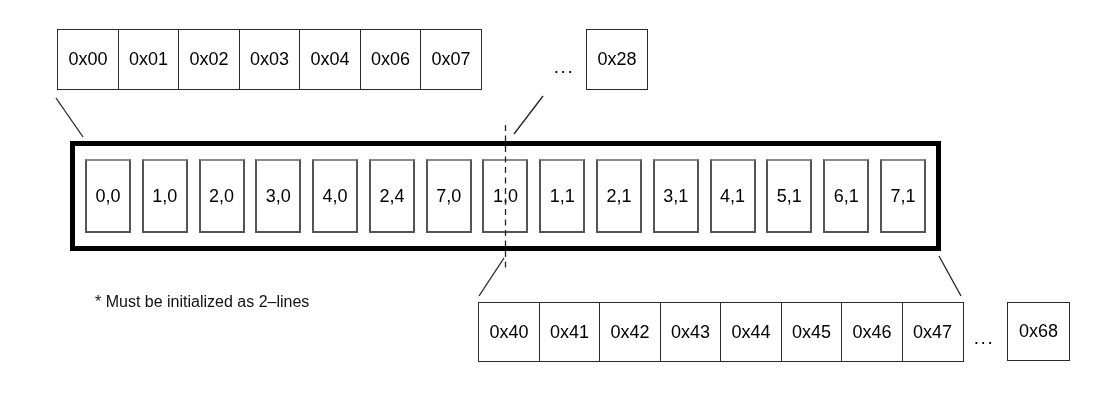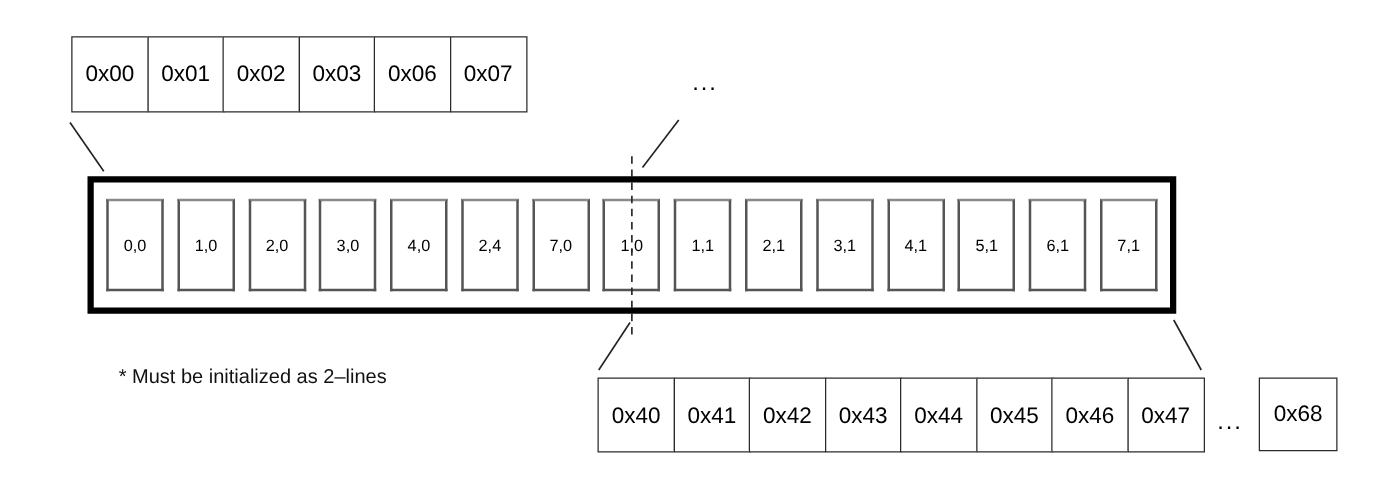--- a/index.html
+++ b/index.html
@@ -31,43 +31,45 @@
   
   .buffer-box {
     position:absolute; left:70px; top:141px; width:871px; height:110px;
     box-sizing:border-box; border:5px solid #000; background:#fff;
     display:flex; align-items:center; justify-content:space-between;
     padding:0 10px;
   }
   .bufcell {
     box-sizing:border-box; width:46px; height:74px; border:2px solid #555;
     border-top-color:#8a8a8a; display:flex; align-items:center; justify-content:center;
-    font-size:13px; background:#fff;
+    font-size:18px; background:#fff;
   }
   
   .note { position:absolute; left:95px; top:293px; font-size:16px; color:#111; }
   
   .overlay { position:absolute; left:0; top:0; pointer-events:none; }
   .overlay line { stroke:#222; stroke-width:1.3; }
   .overlay line.dashed { stroke-dasharray:6 4.5; }
 </style>
 </head>
 <body>
 
 <div class="stage">
 
   <div class="mem-row row-top">
     <div class="hexcell">0x00</div>
     <div class="hexcell">0x01</div>
     <div class="hexcell">0x02</div>
     <div class="hexcell">0x03</div>
+    <div class="hexcell">0x04</div>
     <div class="hexcell">0x06</div>
     <div class="hexcell">0x07</div>
   </div>
   <div class="ellipsis ellipsis-top">...</div>
+  <div class="hexcell lone lone-top">0x28</div>
 
   <div class="buffer-box">
     <div class="bufcell">0,0</div>
     <div class="bufcell">1,0</div>
     <div class="bufcell">2,0</div>
     <div class="bufcell">3,0</div>
     <div class="bufcell">4,0</div>
     <div class="bufcell">2,4</div>
     <div class="bufcell">7,0</div>
     <div class="bufcell">1,0</div>

